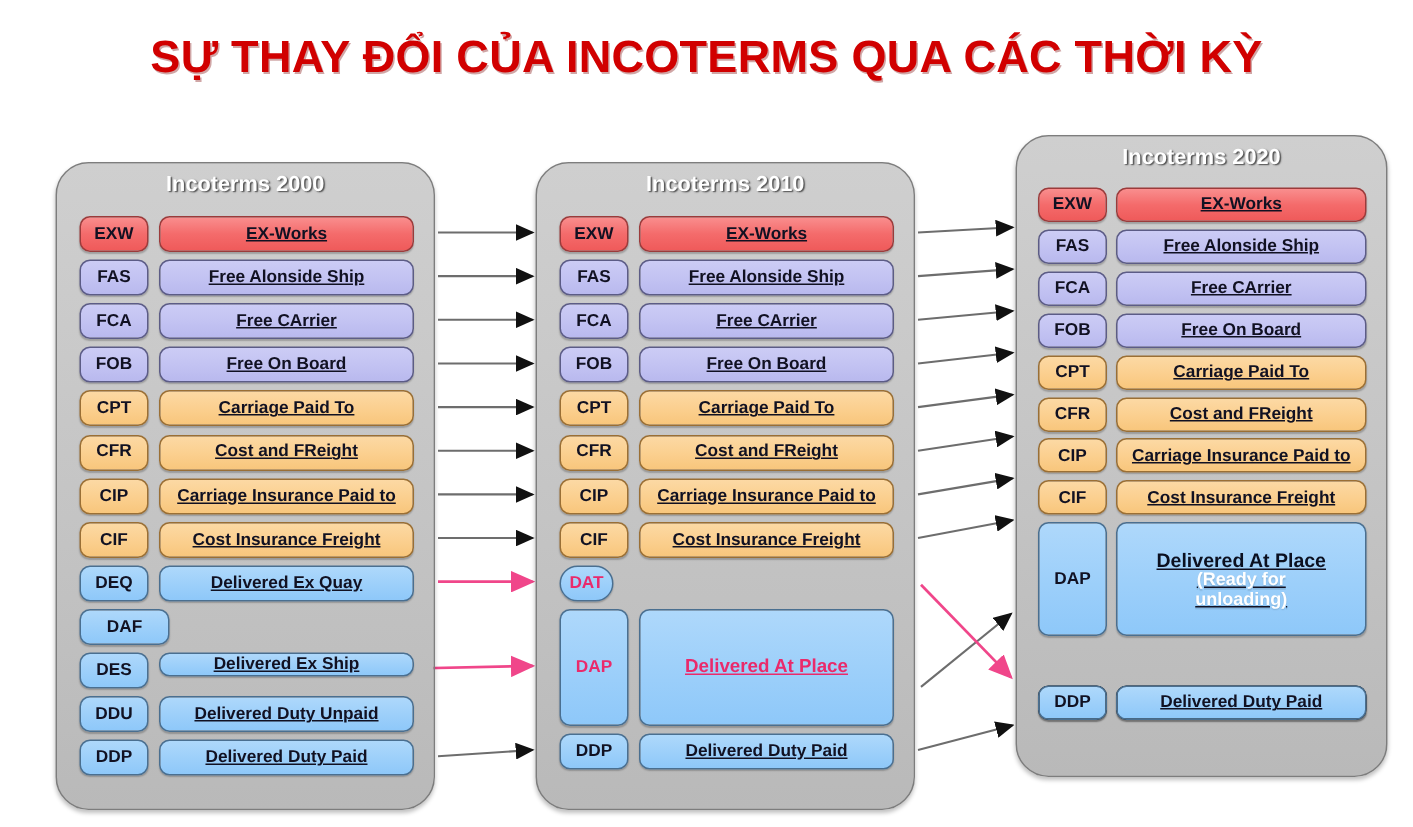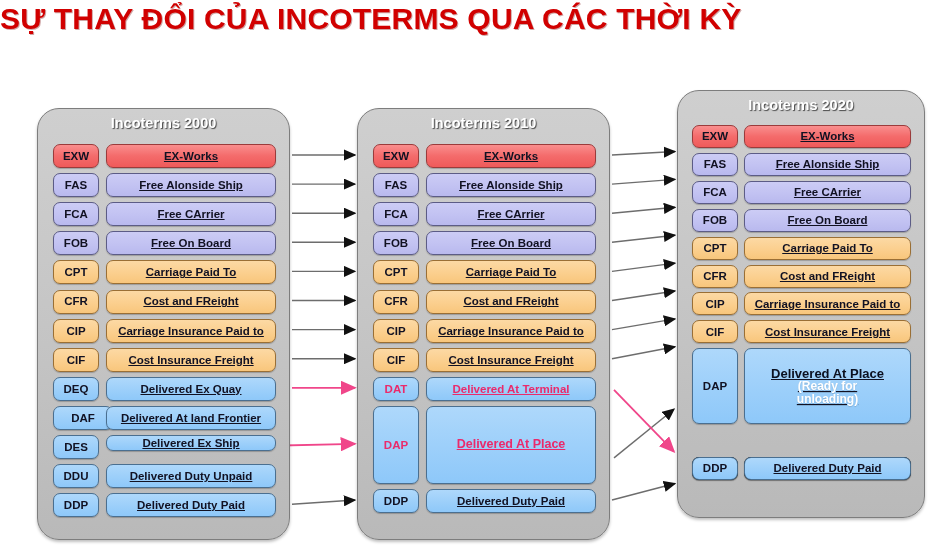--- a/index.html
+++ b/index.html
@@ -8,21 +8,22 @@
     background:#ffffff;
     font-family:"Liberation Sans", sans-serif;
     overflow:hidden;
     position:relative;
   }
   #stage{position:relative;width:942px;height:551px;}
 
   
   .title{
     position:absolute;
-    left:0;top:2px;width:942px;
+    left:0;top:22px;width:942px;
+    text-align:center;
     font-size:30px;
     font-weight:bold;
     color:#d10000;
     letter-spacing:0.2px;
     text-shadow:1px 1px 0 rgba(120,0,0,.35);
     white-space:nowrap;
   }
 
   
   .panel{
@@ -147,21 +148,20 @@
         <div class="name c-orange" style="left: 68px; top: 151.4px; width: 170px; height: 24px;">Carriage Paid To</div>
         <div class="code c-orange" style="left: 15px; top: 180.5px; width: 46px; height: 24px;">CFR</div>
         <div class="name c-orange" style="left: 68px; top: 180.5px; width: 170px; height: 24px;">Cost and FReight</div>
         <div class="code c-orange" style="left: 15px; top: 209.6px; width: 46px; height: 24px;">CIP</div>
         <div class="name c-orange" style="left: 68px; top: 209.6px; width: 170px; height: 24px;">Carriage Insurance Paid to</div>
         <div class="code c-orange" style="left: 15px; top: 238.7px; width: 46px; height: 24px;">CIF</div>
         <div class="name c-orange" style="left: 68px; top: 238.7px; width: 170px; height: 24px;">Cost Insurance Freight</div>
         <div class="code c-blue" style="left: 15px; top: 267.8px; width: 46px; height: 24px;">DEQ</div>
         <div class="name c-blue" style="left: 68px; top: 267.8px; width: 170px; height: 24px;">Delivered Ex Quay</div>
         <div class="code c-blue" style="left: 15px; top: 296.9px; width: 60px; height: 24px; text-align: right;">DAF</div>
-        <div class="name c-blue" style="left: 68px; top: 296.9px; width: 170px; height: 24px;">Delivered At land Frontier</div>
         <div class="code c-blue" style="left: 15px; top: 326px; width: 46px; height: 24px;">DES</div>
         <div class="name c-blue" style="left: 68px; top: 326px; width: 170px; height: 16px;">Delivered Ex Ship</div>
         <div class="code c-blue" style="left: 15px; top: 355.1px; width: 46px; height: 24px;">DDU</div>
         <div class="name c-blue" style="left: 68px; top: 355.1px; width: 170px; height: 24px;">Delivered Duty Unpaid</div>
         <div class="code c-blue" style="left: 15px; top: 384.2px; width: 46px; height: 24px;">DDP</div>
         <div class="name c-blue" style="left: 68px; top: 384.2px; width: 170px; height: 24px;">Delivered Duty Paid</div>
       </div>
       <div class="panel" style="left: 357px; top: 108px; width: 253px; height: 432px;">
         <div class="panel-header">Incoterms 2010</div>
         <div class="code c-red" style="left: 15px; top: 35px; width: 46px; height: 24px;">EXW</div>
@@ -173,22 +173,21 @@
         <div class="code c-purple" style="left: 15px; top: 122.3px; width: 46px; height: 24px;">FOB</div>
         <div class="name c-purple" style="left: 68px; top: 122.3px; width: 170px; height: 24px;">Free On Board</div>
         <div class="code c-orange" style="left: 15px; top: 151.4px; width: 46px; height: 24px;">CPT</div>
         <div class="name c-orange" style="left: 68px; top: 151.4px; width: 170px; height: 24px;">Carriage Paid To</div>
         <div class="code c-orange" style="left: 15px; top: 180.5px; width: 46px; height: 24px;">CFR</div>
         <div class="name c-orange" style="left: 68px; top: 180.5px; width: 170px; height: 24px;">Cost and FReight</div>
         <div class="code c-orange" style="left: 15px; top: 209.6px; width: 46px; height: 24px;">CIP</div>
         <div class="name c-orange" style="left: 68px; top: 209.6px; width: 170px; height: 24px;">Carriage Insurance Paid to</div>
         <div class="code c-orange" style="left: 15px; top: 238.7px; width: 46px; height: 24px;">CIF</div>
         <div class="name c-orange" style="left: 68px; top: 238.7px; width: 170px; height: 24px;">Cost Insurance Freight</div>
-        <div class="code c-blue t-pink" style="left: 15px; top: 267.8px; width: 46px; height: 24px;">DAT</div>
-        <div class="name c-blue t-pink" style="left: 68px; top: 267.8px; width: 170px; height: 24px;">Delivered At Terminal</div>
+        <div class="code c-blue t-pink" style="left: 15px; top: 267.8px; width: 36px; height: 24px; border-radius: 12px;">DAT</div>
         <div class="code c-blue t-pink" style="left: 15px; top: 296.9px; width: 46px; height: 78px;">DAP</div>
         <div class="name c-blue t-pink" style="left: 68px; top: 296.9px; width: 170px; height: 78px; font-size: 12.5px;">Delivered At Place</div>
         <div class="code c-blue" style="left: 15px; top: 380px; width: 46px; height: 24px;">DDP</div>
         <div class="name c-blue" style="left: 68px; top: 380px; width: 170px; height: 24px;">Delivered Duty Paid</div>
       </div>
       <div class="panel" style="left: 677px; top: 90px; width: 248px; height: 428px;">
         <div class="panel-header">Incoterms 2020</div>
         <div class="code c-red" style="left: 14px; top: 34px; width: 46px; height: 23px;">EXW</div>
         <div class="name c-red" style="left: 66px; top: 34px; width: 167px; height: 23px;">EX-Works</div>
         <div class="code c-purple" style="left: 14px; top: 61.9px; width: 46px; height: 23px;">FAS</div>

